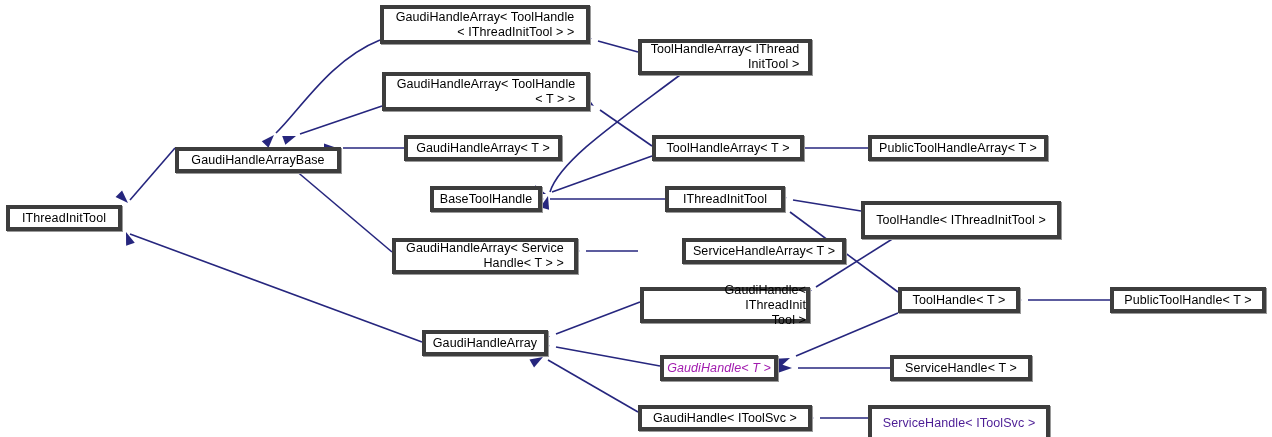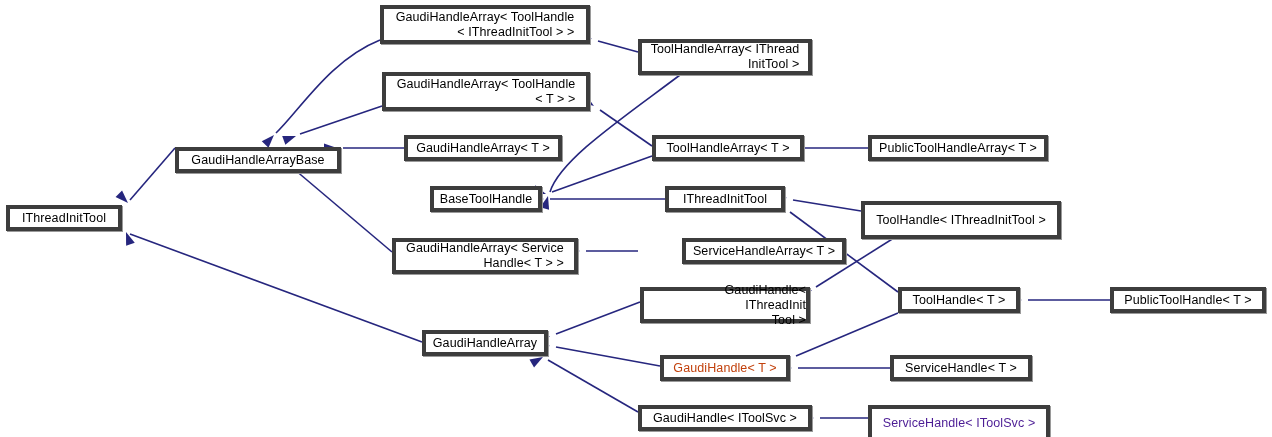--- a/index.html
+++ b/index.html
@@ -97,17 +97,17 @@
     <div class="node" style="left: 861px; top: 201px; width: 200px; height: 38px; border-color: rgb(61, 61, 61); background: rgb(255, 255, 255); color: rgb(0, 0, 0);">ToolHandle&lt; IThreadInitTool &gt;</div>
     <div class="node" style="left: 6px; top: 205px; width: 116px; height: 26px; border-color: rgb(61, 61, 61); background: rgb(255, 255, 255); color: rgb(0, 0, 0);">IThreadInitTool</div>
     <div class="node" style="left: 392px; top: 238px; width: 186px; height: 36px; border-color: rgb(61, 61, 61); background: rgb(255, 255, 255); color: rgb(0, 0, 0);">GaudiHandleArray&lt; Service
 Handle&lt; T &gt; &gt;</div>
     <div class="node" style="left: 638px; top: 238px; width: 164px; height: 26px; border-color: rgb(61, 61, 61); background: rgb(255, 255, 255); color: rgb(0, 0, 0); margin-left: 44px;">ServiceHandleArray&lt; T &gt;</div>
     <div class="node" style="left: 640px; top: 287px; width: 170px; height: 36px; border-color: rgb(61, 61, 61); background: rgb(255, 255, 255); color: rgb(0, 0, 0); padding-left: 39px;">GaudiHandle&lt; IThreadInit
 Tool &gt;</div>
     <div class="node" style="left: 898px; top: 287px; width: 122px; height: 26px; border-color: rgb(61, 61, 61); background: rgb(255, 255, 255); color: rgb(0, 0, 0);">ToolHandle&lt; T &gt;</div>
     <div class="node" style="left: 1110px; top: 287px; width: 156px; height: 26px; border-color: rgb(61, 61, 61); background: rgb(255, 255, 255); color: rgb(0, 0, 0);">PublicToolHandle&lt; T &gt;</div>
     <div class="node" style="left: 422px; top: 330px; width: 126px; height: 26px; border-color: rgb(61, 61, 61); background: rgb(255, 255, 255); color: rgb(0, 0, 0);">GaudiHandleArray</div>
-    <div class="node" style="left: 660px; top: 355px; width: 130px; height: 26px; border-color: rgb(61, 61, 61); background: rgb(255, 255, 255); color: #c2410c;">GaudiHandle&lt; T &gt;</div>
+    <div class="node" style="left: 660px; top: 355px; width: 118px; height: 26px; border-color: rgb(61, 61, 61); background: rgb(255, 255, 255); color: #a21caf; font-style: italic;">GaudiHandle&lt; T &gt;</div>
     <div class="node" style="left: 890px; top: 355px; width: 142px; height: 26px; border-color: rgb(61, 61, 61); background: rgb(255, 255, 255); color: rgb(0, 0, 0);">ServiceHandle&lt; T &gt;</div>
     <div class="node" style="left: 638px; top: 405px; width: 174px; height: 26px; border-color: rgb(61, 61, 61); background: rgb(255, 255, 255); color: rgb(0, 0, 0);">GaudiHandle&lt; IToolSvc &gt;</div>
     <div class="node" style="left: 868px; top: 405px; width: 182px; height: 36px; border-color: rgb(61, 61, 61); background: rgb(255, 255, 255); color: #4c1d95;">ServiceHandle&lt; IToolSvc &gt;</div>
   </div>
 
 </body></html>

